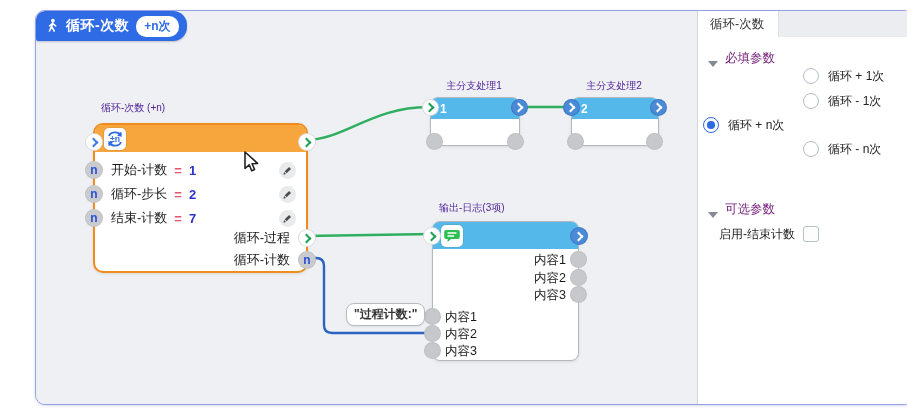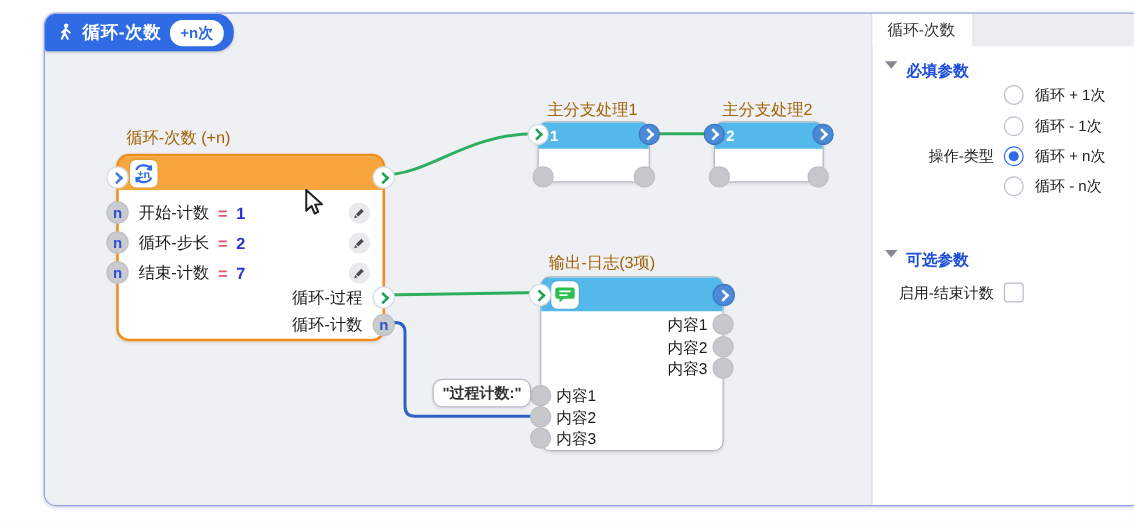--- a/index.html
+++ b/index.html
@@ -18,21 +18,21 @@
   .wires{position:absolute;left:0;top:0;z-index:1;}
   
   .badge{
     position:absolute;left:0px;top:0px;z-index:4;height:30px;display:flex;align-items:center;gap:7px;
     background:#2e6be5;color:#fff;padding:0 8px 0 10px;border-radius:8px 14px 14px 2px;
     box-shadow:0 1px 2px rgba(0,0,0,.2);
   }
   .badge-label{font-size:14px;font-weight:bold;letter-spacing:.5px;}
   .badge-pill{background:#fff;color:#2e6be5;font-size:12px;font-weight:bold;border-radius:10px;padding:2px 8px;}
   
-  .ntitle{position:absolute;z-index:3;font-size:13px;color:#a16207;white-space:nowrap;}
+  .ntitle{position:absolute;z-index:3;font-size:10px;color:#4c1d95;white-space:nowrap;}
   .ntitle.center{text-align:center;}
   
   .node{position:absolute;z-index:2;background:#fff;box-shadow:0 1px 3px rgba(0,0,0,.10);}
   
   .loop-node{left:57px;top:112px;width:211px;height:146px;border:2px solid #ef8c1c;border-radius:10px;}
   .loop-head{position:absolute;left:0;top:0;right:0;height:27px;background:#f7a53d;border-radius:7px 7px 0 0;}
   .iconsq{position:absolute;width:22px;height:22px;background:#fff;border-radius:5px;display:flex;align-items:center;justify-content:center;box-shadow:0 0 0 1px rgba(0,0,0,.06);}
   .loop-head .iconsq{left:9px;top:3px;}
   
   .port{position:absolute;width:16px;height:16px;border-radius:50%;background:#fff;
@@ -62,21 +62,21 @@
   .grow.r{right:12px;}
   .grow.l{left:12px;}
   
   .val-label{position:absolute;left:310px;top:292px;z-index:4;background:#fff;border:1.5px solid #b7bbc1;border-radius:8px;
      font-size:12px;font-weight:bold;color:#333;padding:2px 7px;white-space:nowrap;box-shadow:0 1px 2px rgba(0,0,0,.08);}
   .cursor{position:absolute;left:204px;top:140px;z-index:9;}
   
   .panel{position:absolute;left:661px;top:0;right:0;bottom:0;background:#fff;border-left:1px solid #d2d6dc;}
   .tabbar{position:absolute;left:0;top:0;right:0;height:26px;background:#ebedf0;display:flex;}
   .tab{height:26px;background:#fff;padding:0 14px 0 12px;display:flex;align-items:center;font-size:12.5px;color:#333;border-right:1px solid #dcdfe3;}
-  .sechead{position:absolute;left:10px;display:flex;align-items:flex-start;gap:7px;font-size:12.5px;font-weight:bold;color:#1d4ed8;height:18px;}
+  .sechead{position:absolute;left:10px;display:flex;align-items:flex-end;gap:7px;font-size:12.5px;font-weight:normal;color:#701a75;height:18px;}
   .tri{width:0;height:0;border-left:5px solid transparent;border-right:5px solid transparent;border-top:6px solid #858a92;}
   .prow{position:absolute;left:5px;right:4px;height:20px;display:flex;align-items:center;font-size:12px;color:#222;}
   .plabel{width:92px;text-align:right;flex:none;margin-right:8px;color:#222;}
   .radio{flex:none;width:14px;height:14px;border-radius:50%;border:1.5px solid #b7bdc9;background:#fff;box-sizing:content-box;}
   .radio.on{border-color:#2f6be0;position:relative;}
   .radio.on::after{content:"";position:absolute;left:3.2px;top:3.2px;width:7.6px;height:7.6px;border-radius:50%;background:#2f6be0;}
   .ptext{margin-left:9px;white-space:nowrap;}
   .cbx{flex:none;width:14px;height:14px;border:1.5px solid #b7bdc9;border-radius:3px;background:#fdfdfe;}
 </style>
 </head>
@@ -251,21 +251,20 @@
       <span class="plabel"></span>
       <span class="radio"></span>
       <span class="ptext">循环 + 1次</span>
     </div>
     <div class="prow" style="top:80px;">
       <span class="plabel"></span>
       <span class="radio"></span>
       <span class="ptext">循环 - 1次</span>
     </div>
     <div class="prow" style="top:104px;">
-      <span class="plabel">操作-类型</span>
       <span class="radio on"></span>
       <span class="ptext">循环 + n次</span>
     </div>
     <div class="prow" style="top:128px;">
       <span class="plabel"></span>
       <span class="radio"></span>
       <span class="ptext">循环 - n次</span>
     </div>
 
     <div class="sechead" style="top:189px;">

